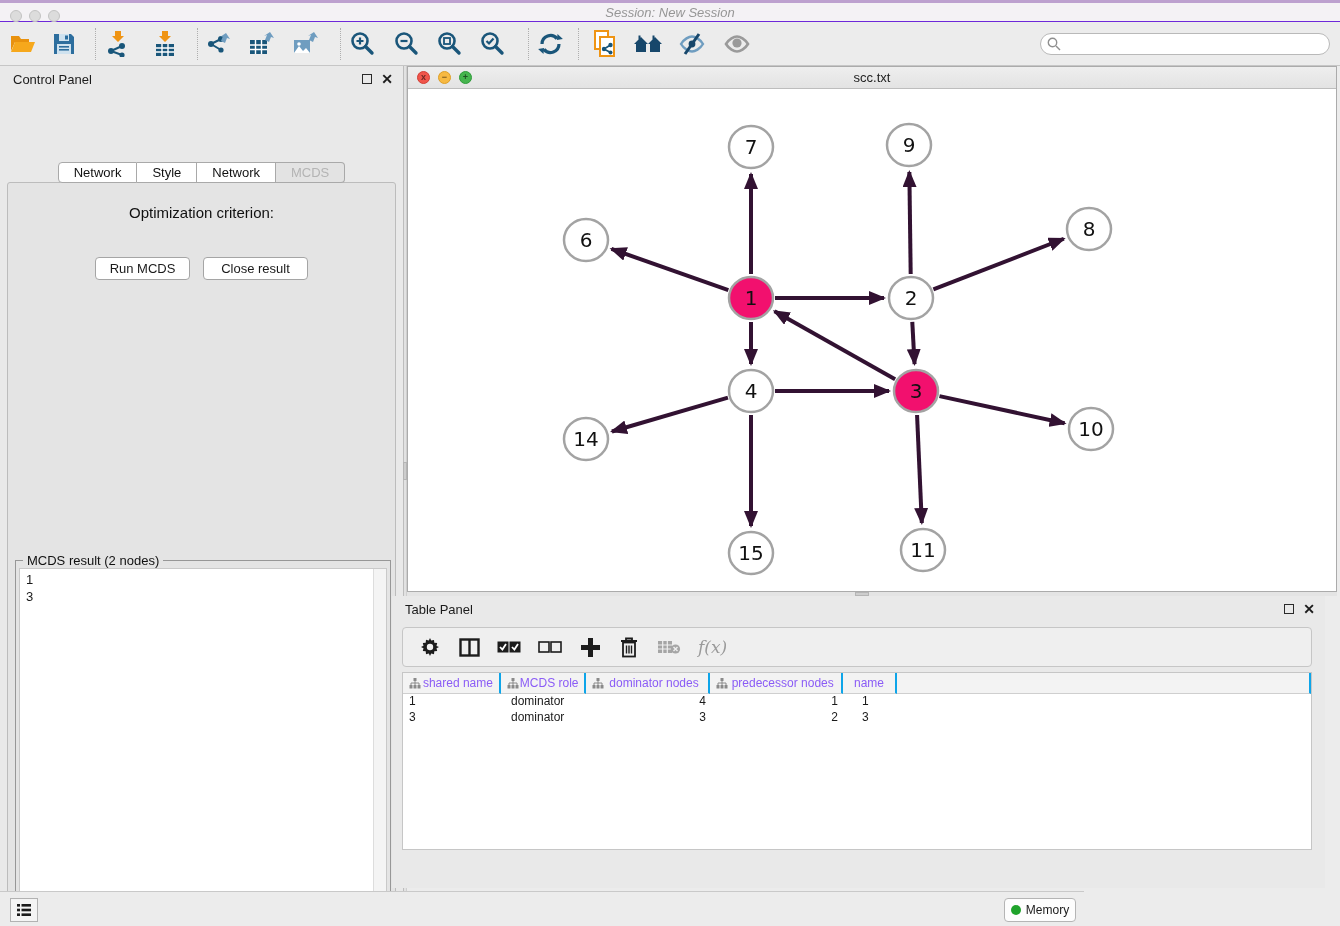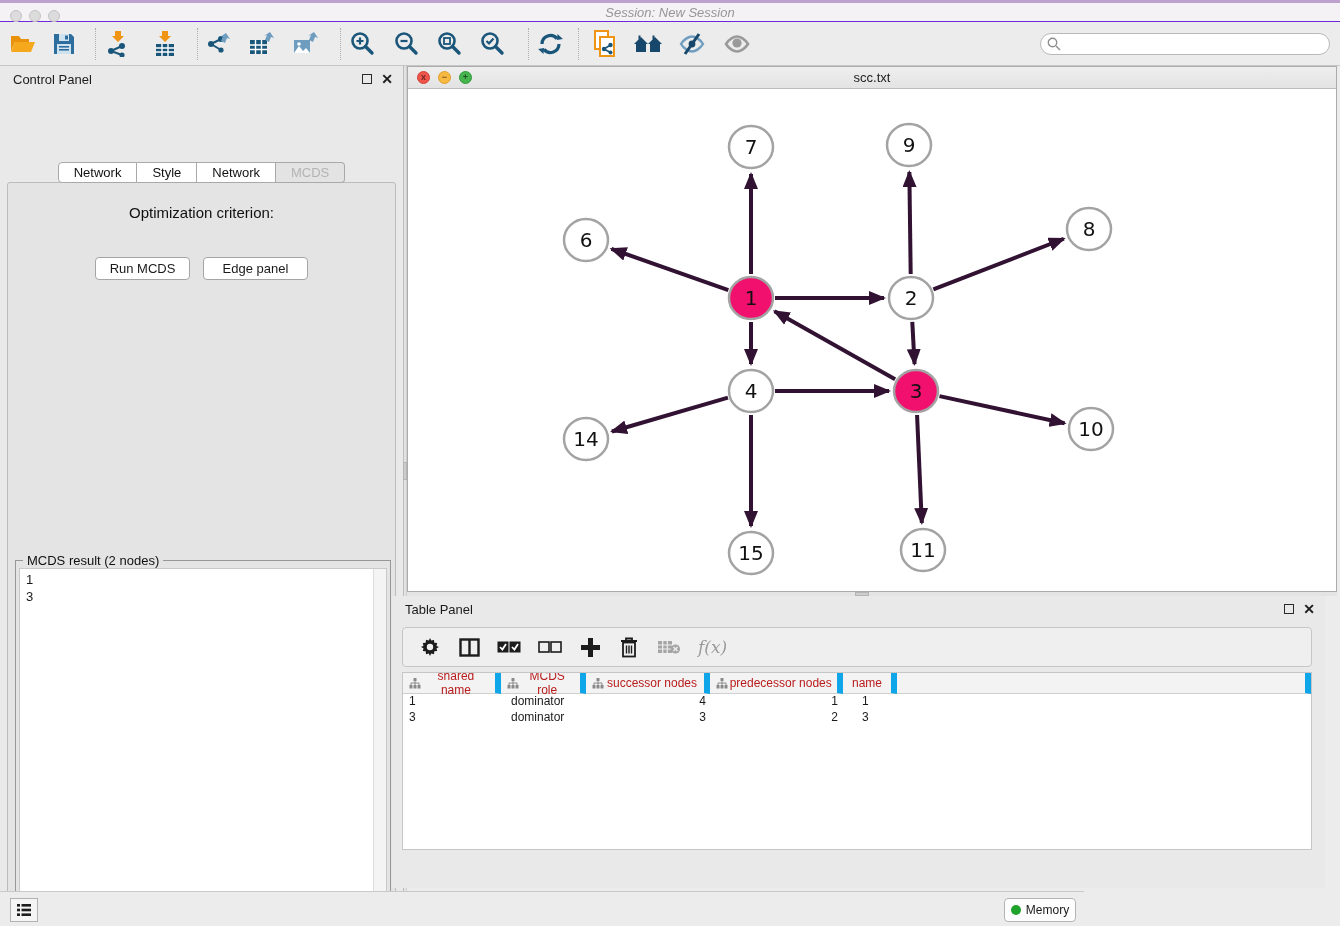--- a/index.html
+++ b/index.html
@@ -77,22 +77,22 @@
 
   
   #table-panel { position:absolute; left:392px; top:596px; width:933px; height:292px; background:#e9e9e9; }
   #tp-toolbar { position:absolute; left:10px; top:31px; width:910px; height:40px; background:#efefef;
     border:1px solid #c6c6c6; border-radius:4px; display:flex; align-items:center; gap:17px; padding-left:16px; }
   .tp-icon { display:flex; align-items:center; justify-content:center; min-width:22px; height:24px; }
   .tp-fx { font-family:"DejaVu Serif", serif; font-style:italic; font-size:17px; color:#9a9a9a; }
 
   #tp-table { position:absolute; left:10px; top:76px; width:910px; height:178px; background:#fff; border:1px solid #c6c6c6; overflow:hidden; }
   #tp-head { display:flex; height:21px; }
-  .th-cell { background:#f3f3f3; border-right:6px solid #0ea5e9; border-bottom:1px solid #cfcfcf;
-    display:flex; align-items:center; font-size:12px; color:#b91c1c; padding:0 4px; }
+  .th-cell { background:#f3f3f3; border-right:2px solid #0ea5e9; border-bottom:1px solid #cfcfcf;
+    display:flex; align-items:center; font-size:12px; color:#8b5cf6; padding:0 4px; }
   .th-cell .th-label { flex:1; text-align:center; }
   .th-cell svg { margin-left:2px; }
   .tr-row { display:flex; height:16px; font-size:12px; }
   .td-cell { overflow:hidden; white-space:nowrap; }
 
   #tp-tabs { position:absolute; left:0; top:262px; width:933px; display:flex; justify-content:center; }
 
   
   #statusbar { position:absolute; left:0; top:891px; width:1084px; height:35px; background:#ececec; border-top:1px solid #c9c9c9; }
   #list-btn { position:absolute; left:10px; top:6px; width:28px; height:24px; background:#f4f4f4;
@@ -260,21 +260,21 @@
   </div>
   <div id="cp-tabs">
       <div class="tab-btn">Network</div>
       <div class="tab-btn">Style</div>
       <div class="tab-btn">Network</div>
       <div class="tab-btn selected">MCDS</div>
     </div>
   <div id="cp-content">
     <div id="opt-label">Optimization criterion:</div>
     <div class="cp-btn" id="run-btn">Run MCDS</div>
-    <div class="cp-btn" id="closepanel-btn">Edge panel</div>
+    <div class="cp-btn" id="closepanel-btn">Close result</div>
     <div id="result-box">
       <div id="result-label">MCDS result (2 nodes)</div>
       <div id="result-text">
         <div id="result-lines">1
 3</div>
         <div id="result-scroll"></div>
       </div>
     </div>
   </div>
 </div>
@@ -443,21 +443,21 @@
           <span class="th-label">MCDS role</span>
         </div>
         <div class="th-cell" style="width: 125px;">
           <svg width="12" height="11" viewBox="0 0 12 11">
             <rect x="4.5" y="0" width="3" height="3" fill="#8a8a8a"></rect>
             <path d="M6 3v2M2 5v2M6 5v2M10 5v2M2 5h8" stroke="#8a8a8a" stroke-width="1"></path>
             <rect x="0.5" y="7" width="3" height="3.5" fill="#8a8a8a"></rect>
             <rect x="4.5" y="7" width="3" height="3.5" fill="#8a8a8a"></rect>
             <rect x="8.5" y="7" width="3" height="3.5" fill="#8a8a8a"></rect>
           </svg>
-          <span class="th-label">successor nodes</span>
+          <span class="th-label">dominator nodes</span>
         </div>
         <div class="th-cell" style="width: 133px;">
           <svg width="12" height="11" viewBox="0 0 12 11">
             <rect x="4.5" y="0" width="3" height="3" fill="#8a8a8a"></rect>
             <path d="M6 3v2M2 5v2M6 5v2M10 5v2M2 5h8" stroke="#8a8a8a" stroke-width="1"></path>
             <rect x="0.5" y="7" width="3" height="3.5" fill="#8a8a8a"></rect>
             <rect x="4.5" y="7" width="3" height="3.5" fill="#8a8a8a"></rect>
             <rect x="8.5" y="7" width="3" height="3.5" fill="#8a8a8a"></rect>
           </svg>
           <span class="th-label">predecessor nodes</span>

